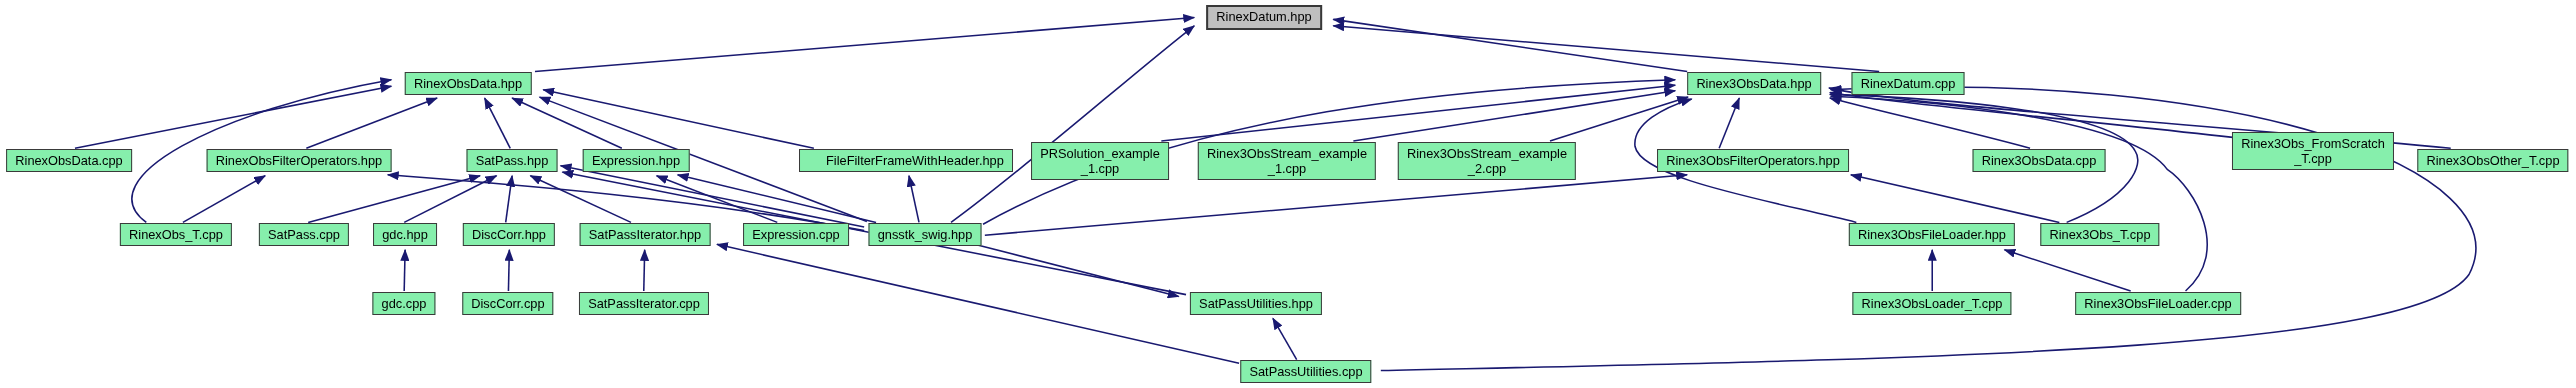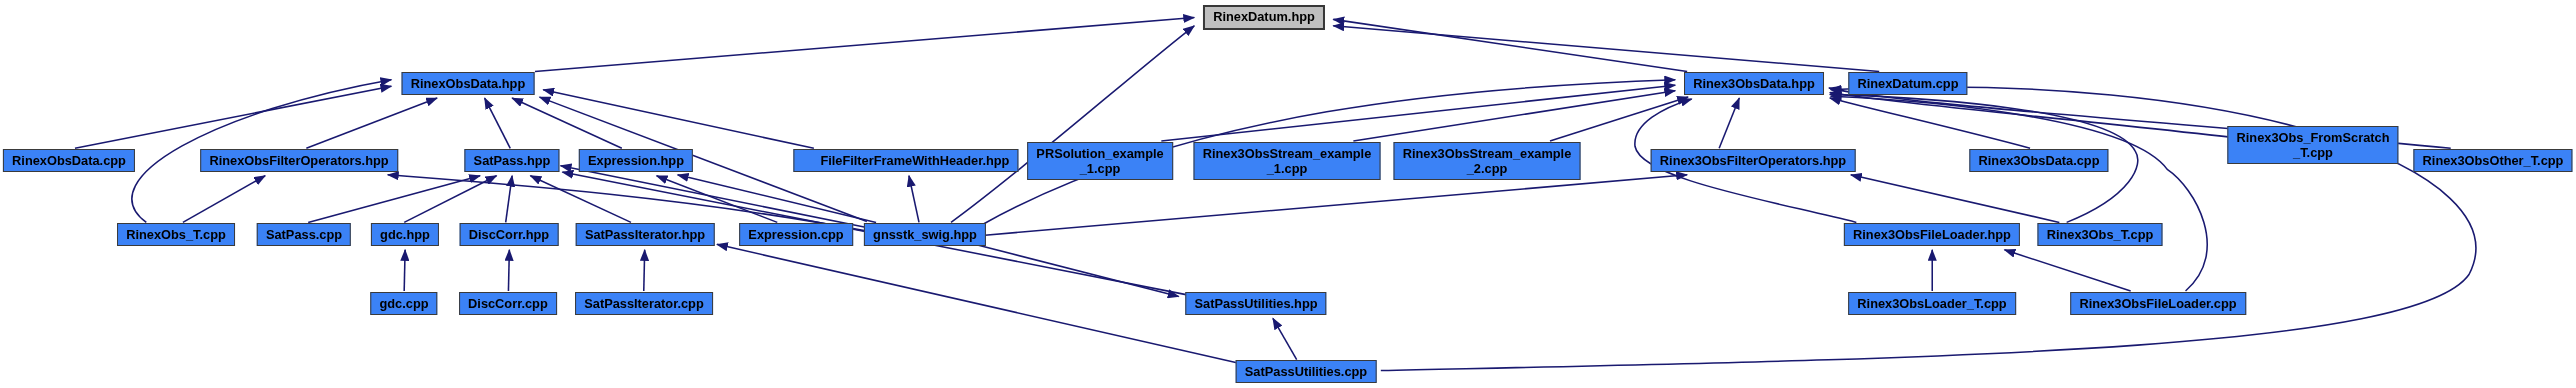--- a/index.html
+++ b/index.html
@@ -2,30 +2,29 @@
 <html style="font-size:14.6px"><head>
 <meta charset="utf-8">
 <style>
   html,body{margin:0;padding:0;background:#ffffff;}
   .canvas{
     position:relative;
     width:2576px;height:389px;
     background:#ffffff;
     font-family:"Liberation Sans", sans-serif;
     overflow:hidden;
-    font-weight:bold;
   }
   #edge-layer{position:absolute;left:0;top:0;width:2576px;height:389px;}
   #edge-layer path.edge{fill:none;stroke-width:1.7px;}
   #nodes{position:absolute;left:0;top:0;width:100%;height:100%;}
   .node{
     position:absolute;
     transform:translateX(-50%);
     box-sizing:border-box;
-    background:#3b82f6;
+    background:#86efac;
     border:1.6px solid #3a3a3a;
     color:#000;
     font-size:12.8px;
     line-height:15px;
     padding:2.7px 8.2px 3.7px 8.2px;
     text-align:center;
     white-space:pre-line;
     cursor:pointer;
   }
   .node.root{
@@ -101,21 +100,21 @@
       <div class="node" style="left: 636px; top: 149px;">Expression.hpp</div>
       <div class="node" style="left: 906px; top: 149px; padding-left: 26px;">FileFilterFrameWithHeader.hpp</div>
       <div class="node" style="left: 1100px; top: 142px;">PRSolution_example
 _1.cpp</div>
       <div class="node" style="left: 1287px; top: 142px;">Rinex3ObsStream_example
 _1.cpp</div>
       <div class="node" style="left: 1487px; top: 142px;">Rinex3ObsStream_example
 _2.cpp</div>
       <div class="node" style="left: 1753px; top: 149px;">Rinex3ObsFilterOperators.hpp</div>
       <div class="node" style="left: 2039px; top: 149px;">Rinex3ObsData.cpp</div>
-      <div class="node" style="left: 2313px; top: 126px;">Rinex3Obs_FromScratch
+      <div class="node" style="left: 2313px; top: 132px;">Rinex3Obs_FromScratch
 _T.cpp</div>
       <div class="node" style="left: 2493px; top: 149px;">Rinex3ObsOther_T.cpp</div>
       <div class="node" style="left: 176px; top: 223px;">RinexObs_T.cpp</div>
       <div class="node" style="left: 304px; top: 223px; text-align: right;">SatPass.cpp</div>
       <div class="node" style="left: 405px; top: 223px;">gdc.hpp</div>
       <div class="node" style="left: 509px; top: 223px;">DiscCorr.hpp</div>
       <div class="node" style="left: 645px; top: 223px;">SatPassIterator.hpp</div>
       <div class="node" style="left: 796px; top: 223px;">Expression.cpp</div>
       <div class="node" style="left: 925px; top: 223px;">gnsstk_swig.hpp</div>
       <div class="node" style="left: 1932px; top: 223px;">Rinex3ObsFileLoader.hpp</div>

